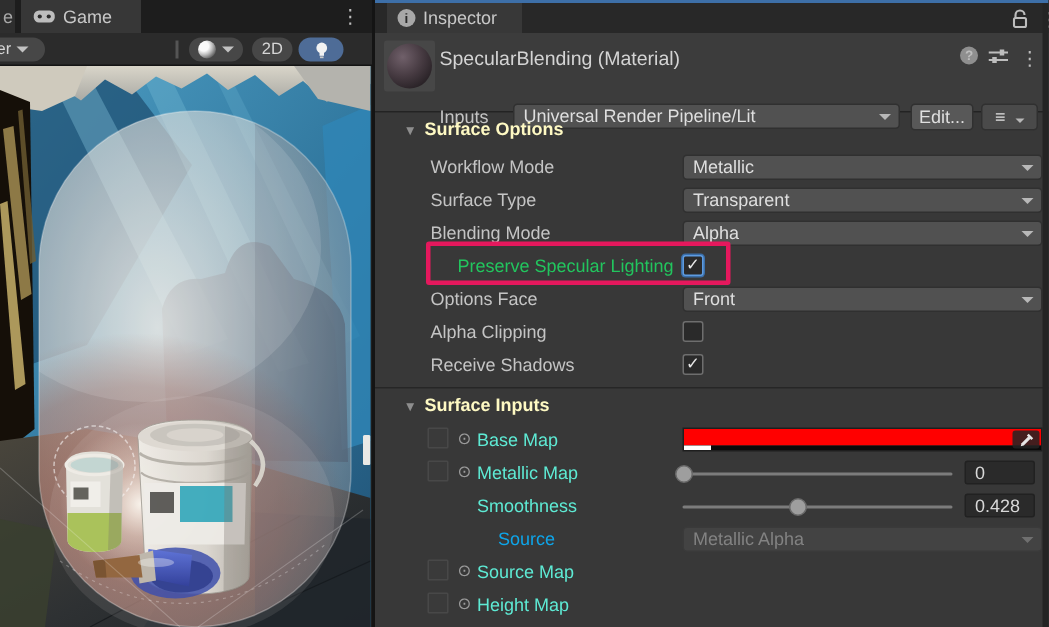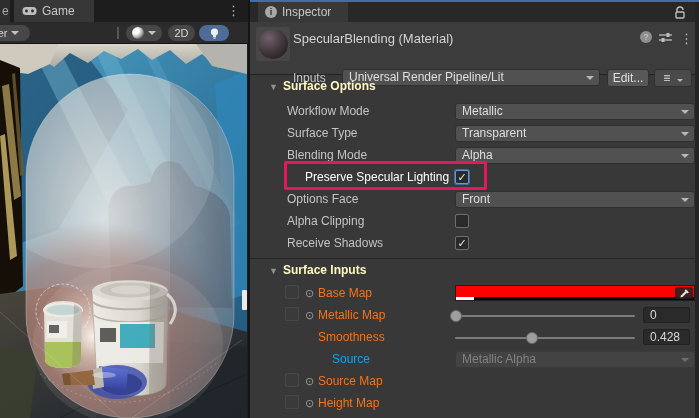--- a/index.html
+++ b/index.html
@@ -54,21 +54,21 @@
          color:#DFDFDF; text-align:center; line-height:16px; }
   .section-title { position:absolute; left:33px; font-weight:bold; color:#fef9c3; }
   .fold { position:absolute; left:19px; color:#8E8E8E; font-size:9px; }
   .row-label { position:absolute; left:37px; color:#C4C4C4; line-height:17px; }
   .cb { position:absolute; left:205px; width:14px; height:14px; background:#2A2A2A;
         border:1px solid #6E6E6E; border-radius:2px; color:#E8E8E8; font-size:11px;
         line-height:12px; text-align:center; }
   .cb.focus { border-color:#5E9BE0; box-shadow:0 0 0 1px #3A6EA8; }
   .tex-slot { position:absolute; left:35px; width:14px; height:14px; background:#3A3A3A; border:1px solid #484848; border-radius:1px; }
   .picker { position:absolute; left:55px; color:#9C9C9C; font-size:11px; line-height:17px; }
-  .map-label { position:absolute; left:68px; color:#f97316; line-height:17px; }
+  .map-label { position:absolute; left:68px; color:#5eead4; line-height:17px; }
   .slider-track { position:absolute; left:205px; width:180px; height:2px; background:#7C7C7C; border-radius:1px; }
   .slider-thumb { position:absolute; width:12px; height:12px; border-radius:50%; background:#9E9E9E; border:1px solid #6A6A6A; }
   .val-box { position:absolute; left:393px; width:47px; height:16px; background:#2A2A2A; border:1px solid #212121;
              border-radius:2px; color:#D8D8D8; line-height:14px; padding-left:6px; }
   #annotation-box { position:absolute; left:34px; top:161px; width:203px; height:29px;
                     border:3px solid #E5185D; border-radius:2px; pointer-events:none; }
   #base-color-field { position:absolute; left:205px; top:285px; width:240px; height:16px; border:1px solid #1E1E1E; }
   #base-color-main { position:absolute; left:0; top:0; width:238px; height:11px; background:#FF0000; }
   #base-alpha-strip { position:absolute; left:0; bottom:0; width:238px; height:3px; background:#0A0A0A; }
   #base-alpha-white { position:absolute; left:0; top:0; width:18px; height:3px; background:#FFFFFF; }
@@ -293,21 +293,21 @@
   <span class="row-label" style="top:125px;">Surface Type</span>
   <div class="dd" style="left:205px; top:125px; width:240px;">
     <span>Transparent</span><span class="dd-arrow"></span>
   </div>
 
   <span class="row-label" style="top:147px;">Blending Mode</span>
   <div class="dd" style="left:205px; top:147px; width:240px;">
     <span>Alpha</span><span class="dd-arrow"></span>
   </div>
 
-  <span class="row-label" style="top:169px; left:55px; color:#ffffff;">Preserve Specular Lighting</span>
+  <span class="row-label" style="top:169px; left:55px; color:#22c55e;">Preserve Specular Lighting</span>
   <div class="cb focus" style="top:170px;">
     <span>✓</span>
   </div>
   <div id="annotation-box"></div>
 
   <span class="row-label" style="top:191px;">Options Face</span>
   <div class="dd" style="left:205px; top:191px; width:240px;">
     <span>Front</span><span class="dd-arrow"></span>
   </div>
 

